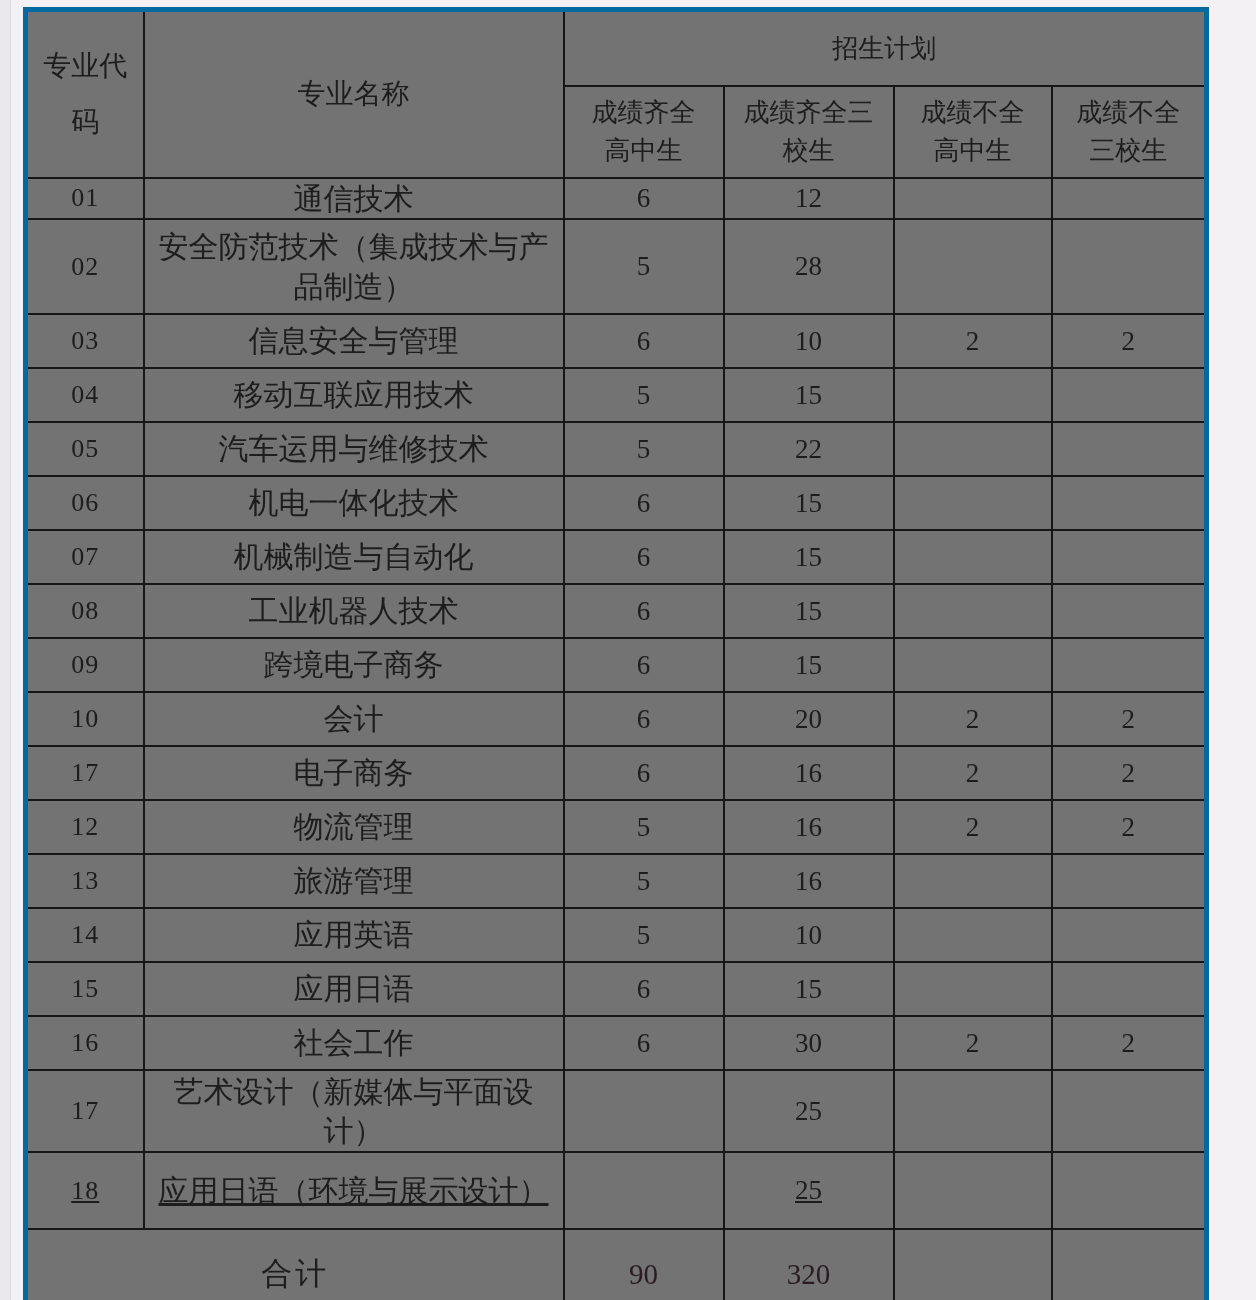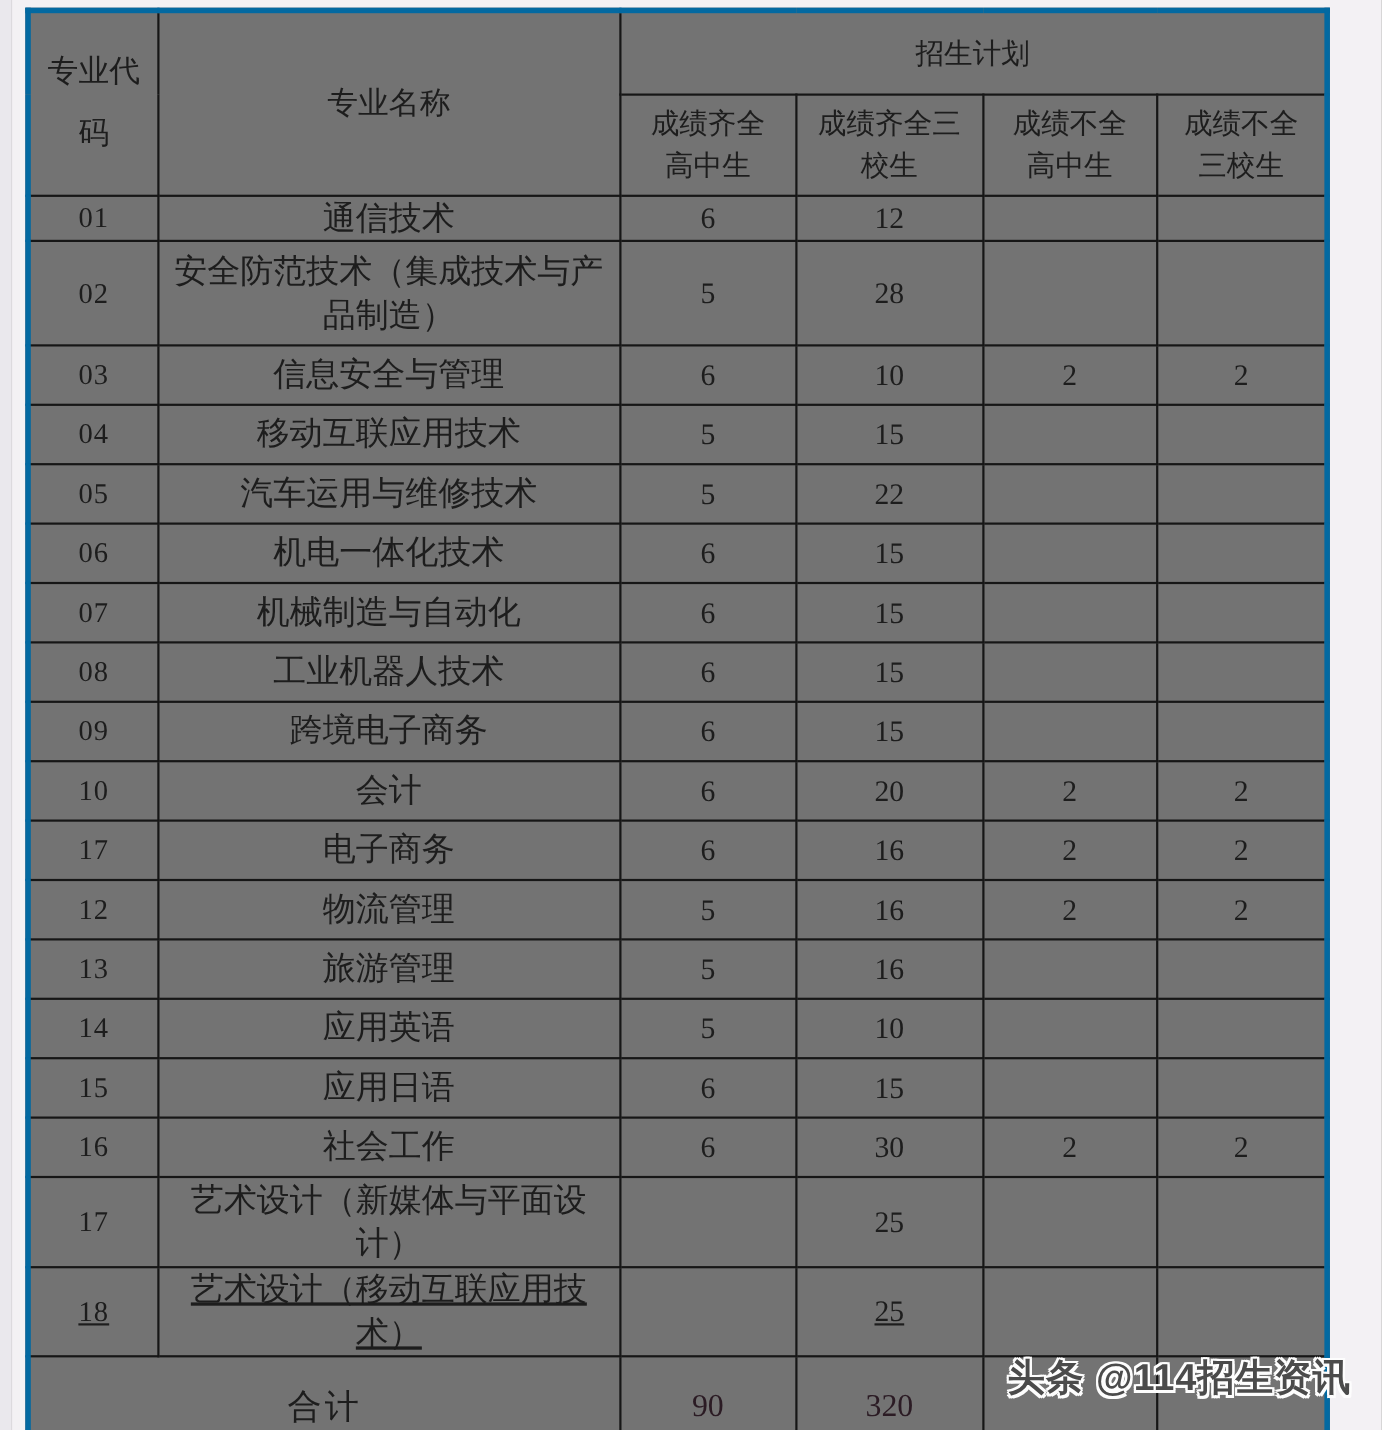--- a/index.html
+++ b/index.html
@@ -249,30 +249,29 @@
         <td class="code-cell">17</td>
         <td class="name-cell wrap">艺术设计（新媒体与平面设
 计）</td>
         <td class="num-cell"></td>
         <td class="num-cell">25</td>
         <td class="num-cell"></td>
         <td class="num-cell"></td>
       </tr>
       <tr class="r-18">
         <td class="code-cell">18</td>
-        <td class="name-cell wrap">艺术设计（移动互联应用技术）</td>
+        <td class="name-cell wrap">应用日语（环境与展示设计）</td>
         <td class="num-cell"></td>
         <td class="num-cell">25</td>
         <td class="num-cell"></td>
         <td class="num-cell"></td>
       </tr>
       <tr class="r-total">
         <td colspan="2" class="total-label">合计</td>
         <td class="total-num">90</td>
         <td class="total-num">320</td>
         <td class="total-num"></td>
         <td class="total-num"></td>
       </tr>
     </tbody>
   </table>
 
-  <div class="watermark">头条 @114招生资讯</div>
 </div>
 
 </body></html>

